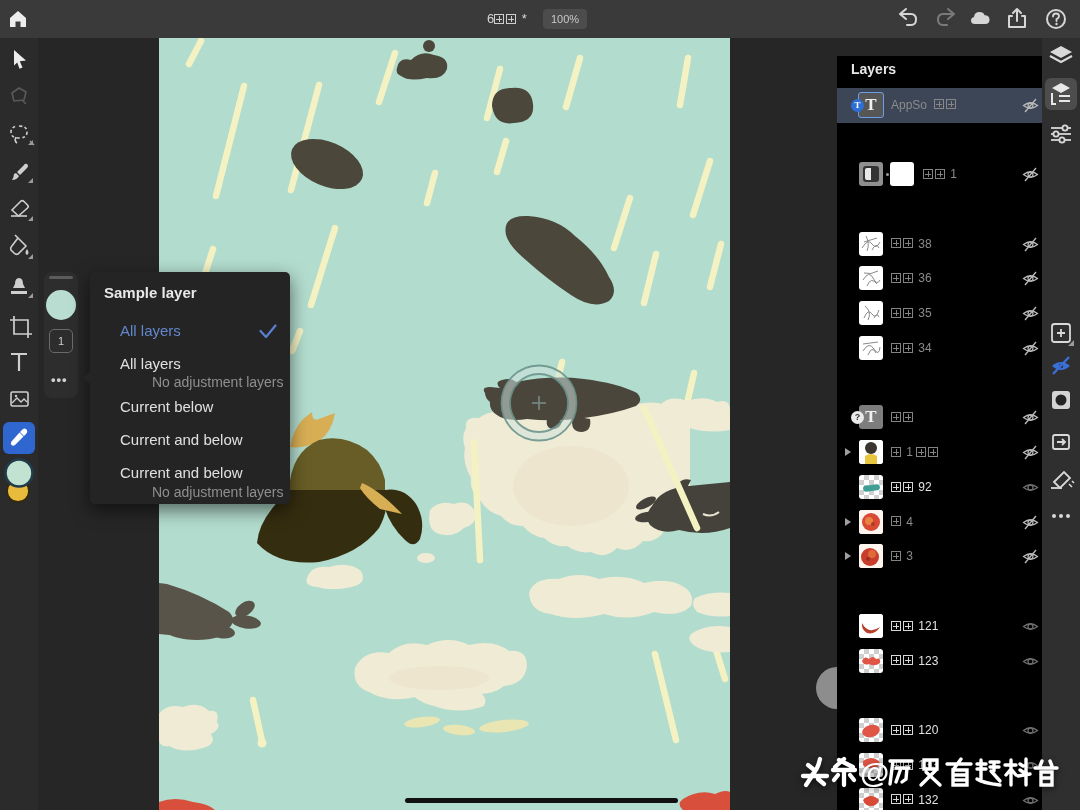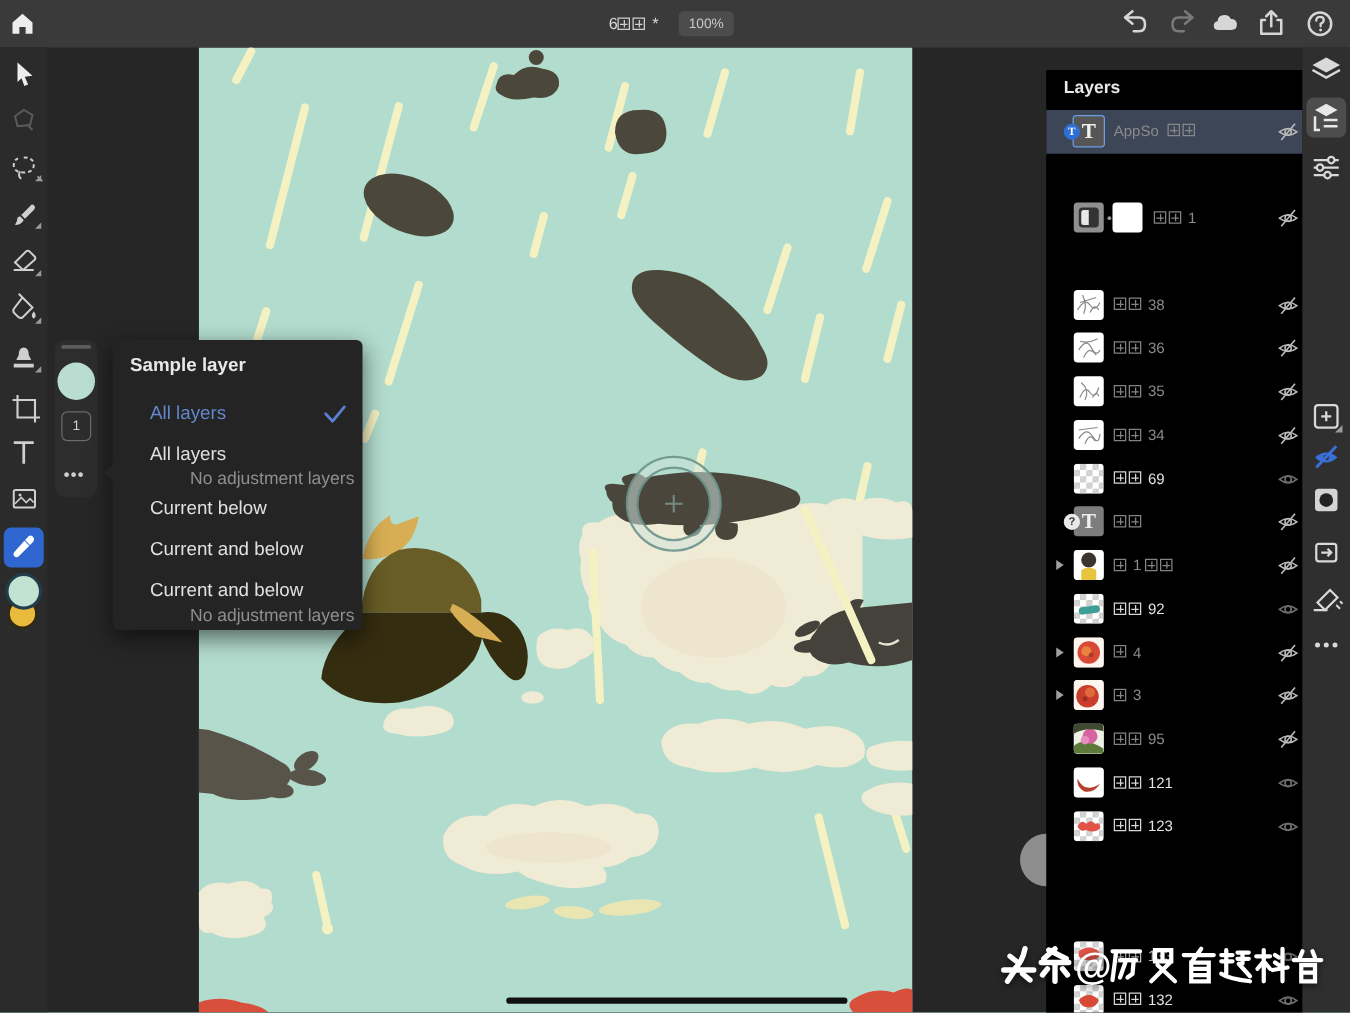--- a/index.html
+++ b/index.html
@@ -311,28 +311,20 @@
   <div class="thumb"><svg width="24" height="24">
           <path d="M4 15 Q10 5 15 13 T21 11 M9 19 Q13 9 17 17 M4 8 L19 6" fill="none" stroke="#8a8a8a" stroke-width="1"></path>
         </svg></div>
   <div class="lbl"><span class="cj"></span><span class="cj"></span> 34</div>
   <svg class="eye" viewBox="0 0 17 17">
         <path d="M1.5 8.5 Q8.5 3 15.5 8.5 Q8.5 14 1.5 8.5 Z" fill="none" stroke="#b9b9b9" stroke-width="1.25"></path>
         <circle cx="8.5" cy="8.5" r="2.5" fill="none" stroke="#b9b9b9" stroke-width="1.25"></circle>
         <line x1="3" y1="15" x2="14" y2="2" stroke="#b9b9b9" stroke-width="1.35"></line>
       </svg>
 </div>
-<div class="row" style="top:309.5px;">
-  <div class="thumb checker"></div>
-  <div class="lbl on"><span class="cj"></span><span class="cj"></span> 69</div>
-  <svg class="eye" viewBox="0 0 17 17">
-        <path d="M1.5 8.5 Q8.5 3 15.5 8.5 Q8.5 14 1.5 8.5 Z" fill="none" stroke="#6e6e6e" stroke-width="1.3"></path>
-        <circle cx="8.5" cy="8.5" r="2.5" fill="none" stroke="#6e6e6e" stroke-width="1.3"></circle>
-      </svg>
-</div>
 <div class="row" style="top:344.25px;">
   <div class="thumb" style="background:#7d7d7d;">
         <div style="color:#f0f0f0;font-family:'Liberation Serif',serif;font-weight:bold;font-size:17px;text-align:center;line-height:24px;">T</div>
       </div>
   <div style="position:absolute;left:14px;top:11px;width:13px;height:13px;border-radius:50%;background:#e9e9e9;color:#333;font-size:9px;font-weight:bold;text-align:center;line-height:13px;">?</div>
   <div class="lbl"><span class="cj"></span><span class="cj"></span></div>
   <svg class="eye" viewBox="0 0 17 17">
         <path d="M1.5 8.5 Q8.5 3 15.5 8.5 Q8.5 14 1.5 8.5 Z" fill="none" stroke="#b9b9b9" stroke-width="1.25"></path>
         <circle cx="8.5" cy="8.5" r="2.5" fill="none" stroke="#b9b9b9" stroke-width="1.25"></circle>
         <line x1="3" y1="15" x2="14" y2="2" stroke="#b9b9b9" stroke-width="1.35"></line>
@@ -385,51 +377,46 @@
           <circle cx="13" cy="10" r="4" fill="#e06a3a"></circle>
           <circle cx="9" cy="15" r="2" fill="#9e2f20"></circle>
         </svg></div>
   <div class="lbl"><span class="cj"></span> 3</div>
   <svg class="eye" viewBox="0 0 17 17">
         <path d="M1.5 8.5 Q8.5 3 15.5 8.5 Q8.5 14 1.5 8.5 Z" fill="none" stroke="#b9b9b9" stroke-width="1.25"></path>
         <circle cx="8.5" cy="8.5" r="2.5" fill="none" stroke="#b9b9b9" stroke-width="1.25"></circle>
         <line x1="3" y1="15" x2="14" y2="2" stroke="#b9b9b9" stroke-width="1.35"></line>
       </svg>
 </div>
-<div class="row" style="top:518px;">
-  <div class="thumb"><svg width="24" height="24">
-          <rect width="24" height="24" fill="#eef2e4"></rect>
-          <path d="M0 18 Q8 10 24 20 L24 24 L0 24 Z" fill="#5d7a3a"></path>
-          <circle cx="13" cy="10" r="6" fill="#d664a0"></circle>
-          <circle cx="9" cy="13" r="3.5" fill="#e88cc0"></circle>
-          <path d="M0 0 H24 V6 Q10 2 0 8 Z" fill="#3e4a30"></path>
-        </svg></div>
-  <div class="lbl"><span class="cj"></span><span class="cj"></span> 95</div>
-  <svg class="eye" viewBox="0 0 17 17">
-        <path d="M1.5 8.5 Q8.5 3 15.5 8.5 Q8.5 14 1.5 8.5 Z" fill="none" stroke="#b9b9b9" stroke-width="1.25"></path>
-        <circle cx="8.5" cy="8.5" r="2.5" fill="none" stroke="#b9b9b9" stroke-width="1.25"></circle>
-        <line x1="3" y1="15" x2="14" y2="2" stroke="#b9b9b9" stroke-width="1.35"></line>
-      </svg>
-</div>
 <div class="row" style="top:552.75px;">
   <div class="thumb"><svg width="24" height="24">
           <rect width="24" height="24" fill="#fff"></rect>
           <path d="M3 9 Q9 21 21 13 Q16 21 8 19 Q2 15 3 9 Z" fill="#b5402c"></path>
         </svg></div>
   <div class="lbl on"><span class="cj"></span><span class="cj"></span> 121</div>
   <svg class="eye" viewBox="0 0 17 17">
         <path d="M1.5 8.5 Q8.5 3 15.5 8.5 Q8.5 14 1.5 8.5 Z" fill="none" stroke="#6e6e6e" stroke-width="1.3"></path>
         <circle cx="8.5" cy="8.5" r="2.5" fill="none" stroke="#6e6e6e" stroke-width="1.3"></circle>
       </svg>
 </div>
 <div class="row" style="top:587.5px;">
   <div class="thumb checker"><svg width="24" height="24">
           <path d="M3 12 Q6 6 10 10 Q14 6 17 10 Q22 8 21 14 Q16 18 10 15 Q5 17 3 12 Z" fill="#e05545"></path>
         </svg></div>
   <div class="lbl on"><span class="cj"></span><span class="cj"></span> 123</div>
+  <svg class="eye" viewBox="0 0 17 17">
+        <path d="M1.5 8.5 Q8.5 3 15.5 8.5 Q8.5 14 1.5 8.5 Z" fill="none" stroke="#6e6e6e" stroke-width="1.3"></path>
+        <circle cx="8.5" cy="8.5" r="2.5" fill="none" stroke="#6e6e6e" stroke-width="1.3"></circle>
+      </svg>
+</div>
+<div class="row" style="top:657px;">
+  <div class="thumb checker"><svg width="24" height="24">
+          <ellipse cx="12" cy="13" rx="9" ry="6" fill="#e05545" transform="rotate(-15 12 13)"></ellipse>
+        </svg></div>
+  <div class="lbl on"><span class="cj"></span><span class="cj"></span> 120</div>
   <svg class="eye" viewBox="0 0 17 17">
         <path d="M1.5 8.5 Q8.5 3 15.5 8.5 Q8.5 14 1.5 8.5 Z" fill="none" stroke="#6e6e6e" stroke-width="1.3"></path>
         <circle cx="8.5" cy="8.5" r="2.5" fill="none" stroke="#6e6e6e" stroke-width="1.3"></circle>
       </svg>
 </div>
 <div class="row" style="top:691.75px;text-align:right;">
   <div class="thumb checker"><svg width="24" height="24">
           <path d="M4 8 Q12 2 20 8 Q22 13 16 15 Q8 16 4 12 Z" fill="#e05545"></path>
         </svg></div>
   <div class="lbl on"><span class="cj"></span><span class="cj"></span> 133</div>

